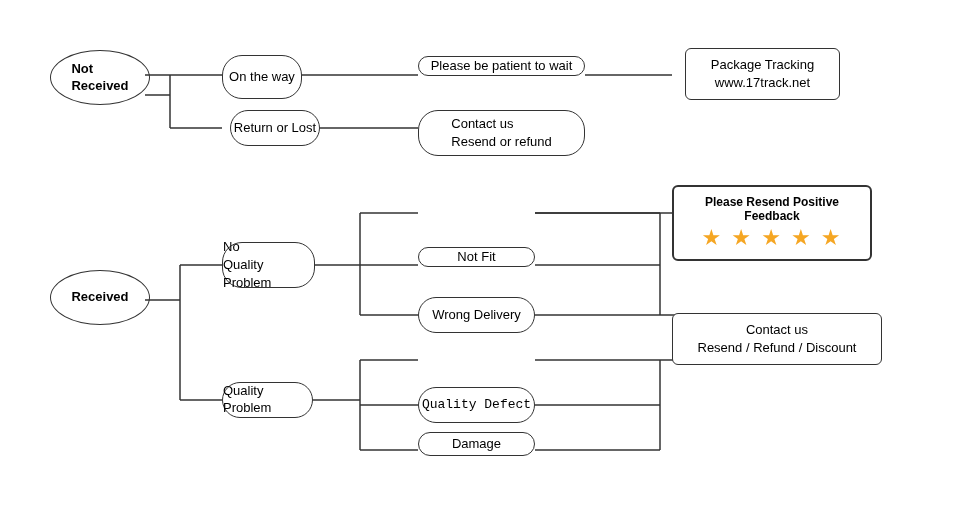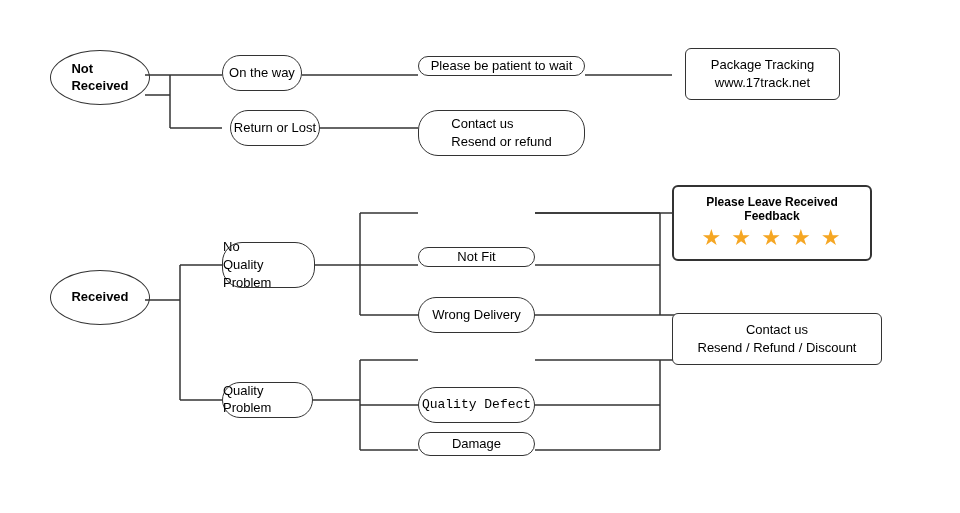--- a/index.html
+++ b/index.html
@@ -140,21 +140,21 @@
 
     <line x1="535" y1="213" x2="660" y2="213"></line>
     <line x1="660" y1="213" x2="672" y2="213"></line>
   </svg>
 
   <div class="node node-ellipse" style="left:50px; top:50px; width:100px; height:55px; font-weight:bold;">
     <span style="white-space:pre-line;">Not
 Received</span>
   </div>
 
-  <div class="node node-rect" style="left:222px; top:55px; width:80px; height:36px;">
+  <div class="node node-rect" style="left:222px; top:55px; width:80px; height:44px;">
     <span>On the way</span>
   </div>
 
   <div class="node node-rect" style="left:222px; top:110px; width:90px; height:36px;margin-left:8px;">
     <span>Return or Lost</span>
   </div>
 
   <div class="node node-rect" style="left:418px; top:56px; width:167px; height:20px;">
     <span>Please be patient to wait</span>
   </div>
@@ -194,21 +194,21 @@
 
   <div class="node node-rect" style="left:418px; top:387px; width:117px; height:36px;font-family:Liberation Mono, monospace;">
     <span>Quality Defect</span>
   </div>
 
   <div class="node node-rect" style="left:418px; top:432px; width:117px; height:24px;">
     <span>Damage</span>
   </div>
 
   <div class="feedback-box" style="left:672px; top:185px; width:200px; padding:8px 12px;">
-    <div class="feedback-label">Please Leave Received Feedback</div>
+    <div class="feedback-label">Please Resend Positive Feedback</div>
     <div class="stars">★ ★ ★ ★ ★</div>
   </div>
 
   <div class="node node-rect-sharp" style="left:672px; top:313px; width:210px; height:52px; line-height:1.4; text-align:center;">
     <span style="white-space:pre-line;">Contact us
 Resend / Refund / Discount</span>
   </div>
 
 </div>
 

